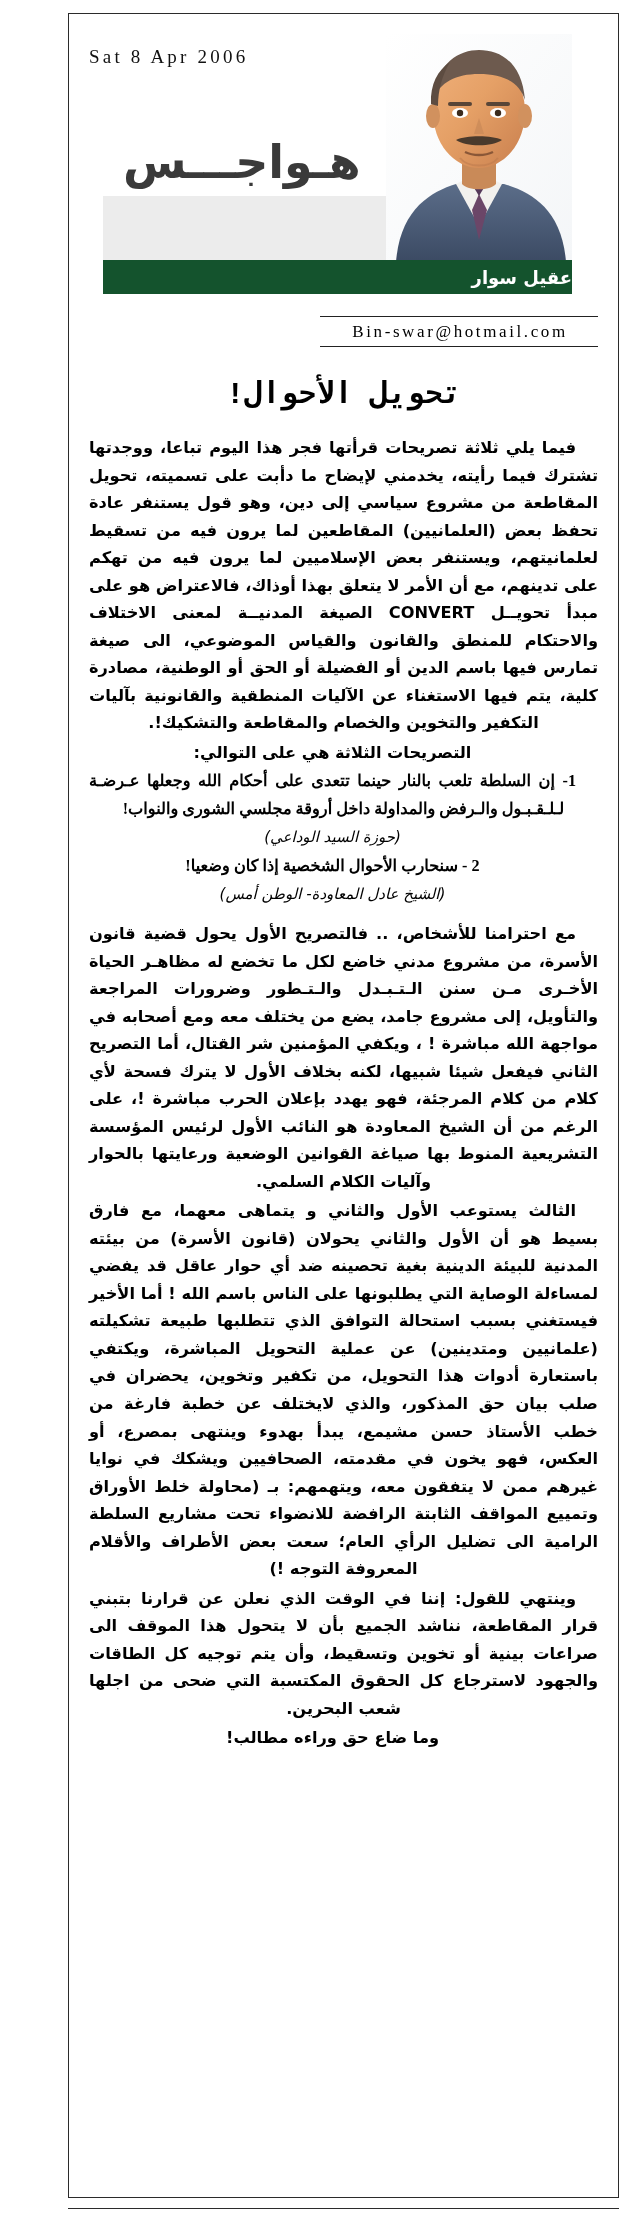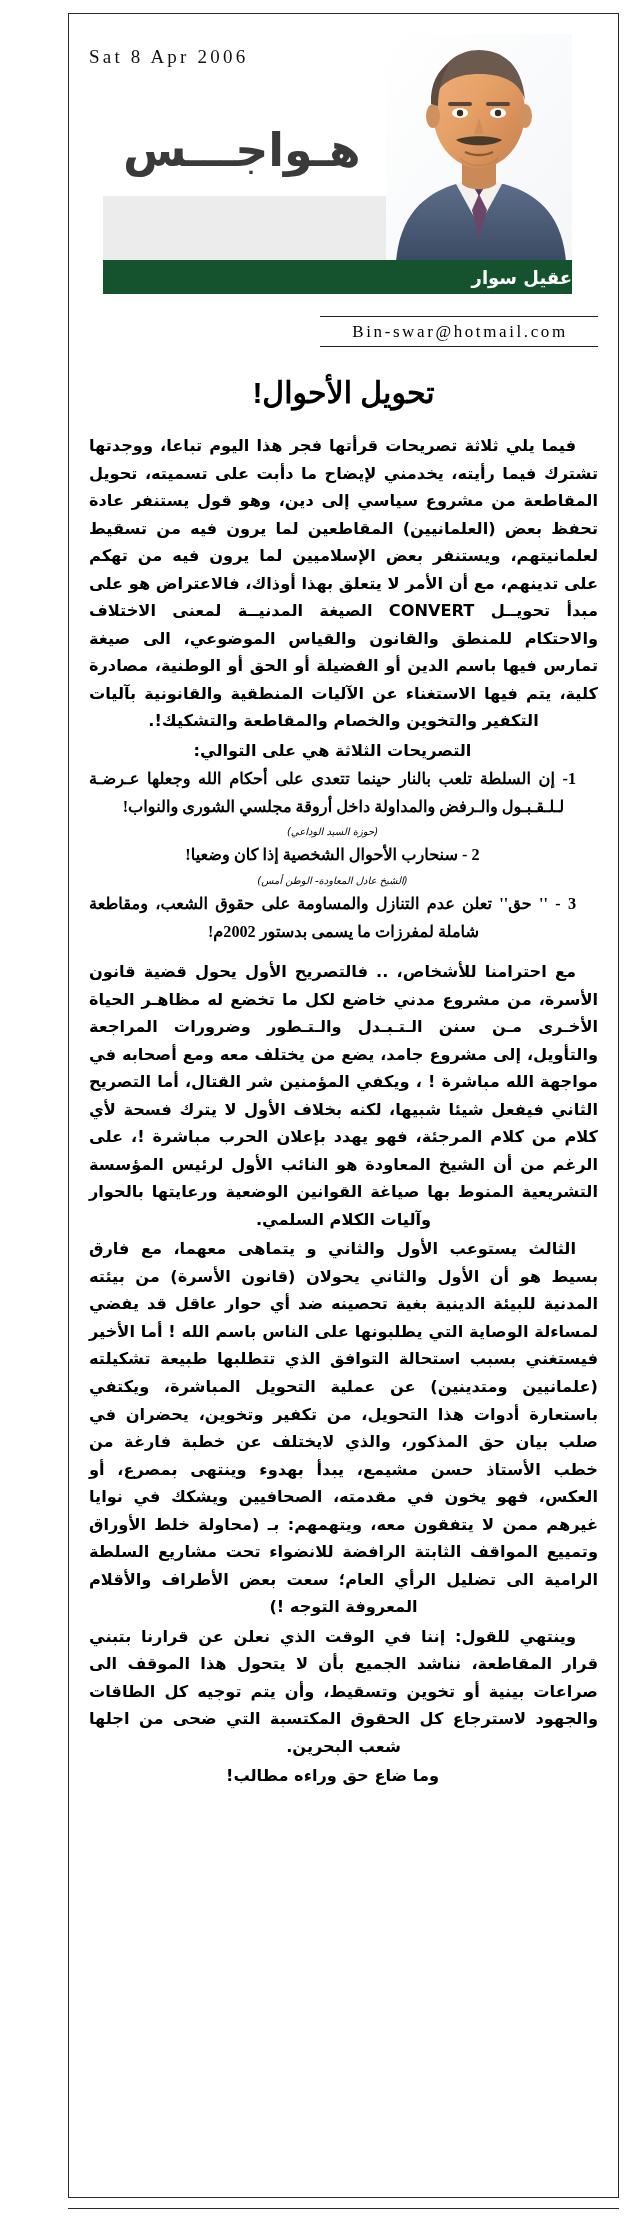--- a/index.html
+++ b/index.html
@@ -55,21 +55,21 @@
     right: 26px;
     width: 186px;
     height: 228px;
     overflow: hidden;
     background: #ffffff;
   }
   .portrait svg { display: block; }
 
   .column-name {
     position: absolute;
-    top: 101px;
+    top: 113px;
     left: 34px;
     font-family: "DejaVu Sans", "Liberation Sans", sans-serif;
     font-size: 46px;
     font-weight: 700;
     color: #3a3a3a;
     letter-spacing: 1px;
     line-height: 1;
   }
 
   .grey-band {
@@ -120,21 +120,21 @@
     font-family: "Liberation Serif", "DejaVu Serif", serif;
     font-size: 17px;
     letter-spacing: 2.6px;
     padding: 5px 0 4px 2px;
     color: #000;
   }
 
   
   .headline {
     text-align: center;
-    font-family: Liberation Sans, sans-serif;
+    font-family: Liberation Mono, monospace;
     font-size: 30px;
     font-weight: 700;
     margin: 28px 0 22px 0;
     color: #000;
     letter-spacing: 0;
   }
 
   
   .body {
     font-family: "DejaVu Sans", "Liberation Sans", sans-serif;
@@ -156,21 +156,21 @@
   .statement {
     margin: 0 0 1px 0;
     text-align: justify;
     text-align-last: center;
     text-indent: 0;
     font-family: Liberation Serif, serif;
   }
   .attrib {
     font-family: "DejaVu Sans", "Liberation Sans", sans-serif;
     font-weight: 400;
-    font-size: 10px;
+    font-size: 15px;
     text-align: center;
     text-align-last: center;
     margin: 1px 0 3px 0;
     font-style: italic;
     letter-spacing: 0;
   }
   .lead-line {
     text-indent: 22px;
   }
   .spacer-sm { height: 10px; }
@@ -276,24 +276,20 @@
           <span>إن السلطة تلعب بالنار حينما تتعدى على أحكام الله وجعلها عـرضـة لـلـقـبـول والـرفض والمداولة داخل أروقة مجلسي الشورى والنواب!</span>
         </p>
         <p class="attrib">(حوزة السيد الوداعي)</p>
 
         <p class="statement">
           <span>2 -</span>
           <span>سنحارب الأحوال الشخصية إذا كان وضعيا!</span>
         </p>
         <p class="attrib">(الشيخ عادل المعاودة- الوطن أمس)</p>
 
-        <p class="statement">
-          <span>3 -</span>
-          <span>'' حق'' تعلن عدم التنازل والمساومة على حقوق الشعب، ومقاطعة شاملة لمفرزات ما يسمى بدستور 2002م!</span>
-        </p>
       </div>
 
       <div class="spacer-sm"></div>
 
       <p>مع احترامنا للأشخاص، .. فالتصريح الأول يحول قضية قانون الأسرة، من مشروع مدني  خاضع  لكل ما تخضع له مظاهـر الحياة الأخـرى مـن سنن الـتـبـدل والـتـطور وضرورات المراجعة والتأويل، إلى مشروع جامد، يضع من يختلف معه ومع أصحابه في مواجهة الله مباشرة ! ، ويكفي المؤمنين شر القتال، أما التصريح الثاني فيفعل شيئا شبيها، لكنه بخلاف الأول لا يترك فسحة لأي كلام من كلام المرجئة،  فهو يهدد بإعلان الحرب مباشرة !، على الرغم من أن الشيخ المعاودة هو النائب الأول لرئيس المؤسسة التشريعية المنوط بها صياغة القوانين الوضعية ورعايتها بالحوار وآليات الكلام السلمي.</p>
       <p>الثالث يستوعب الأول والثاني و يتماهى معهما، مع فارق بسيط هو أن الأول والثاني   يحولان (قانون الأسرة) من بيئته المدنية للبيئة الدينية بغية تحصينه ضد أي حوار عاقل قد يفضي لمساءلة الوصاية التي يطلبونها على الناس باسم الله ! أما الأخير فيستغني بسبب استحالة التوافق الذي تتطلبها طبيعة تشكيلته (علمانيين ومتدينين) عن عملية التحويل المباشرة، ويكتفي باستعارة أدوات هذا التحويل، من تكفير وتخوين، يحضران في صلب بيان حق المذكور، والذي لايختلف عن خطبة فارغة من خطب الأستاذ حسن مشيمع، يبدأ بهدوء وينتهى بمصرع، أو العكس، فهو يخون في  مقدمته، الصحافيين ويشكك في نوايا غيرهم ممن لا يتفقون معه، ويتهمهم: بـ (محاولة خلط الأوراق وتمييع المواقف الثابتة الرافضة للانضواء تحت مشاريع السلطة الرامية الى تضليل الرأي العام؛ سعت بعض الأطراف والأقلام المعروفة التوجه !)</p>
       <p>وينتهي للقول: إننا في الوقت الذي نعلن عن قرارنا بتبني قرار المقاطعة، نناشد الجميع بأن لا يتحول هذا الموقف الى صراعات بينية أو تخوين وتسقيط، وأن يتم توجيه كل الطاقات والجهود لاسترجاع كل الحقوق المكتسبة التي ضحى من اجلها شعب البحرين.</p>
       <p>وما ضاع حق وراءه مطالب!</p>
     </div>
 

